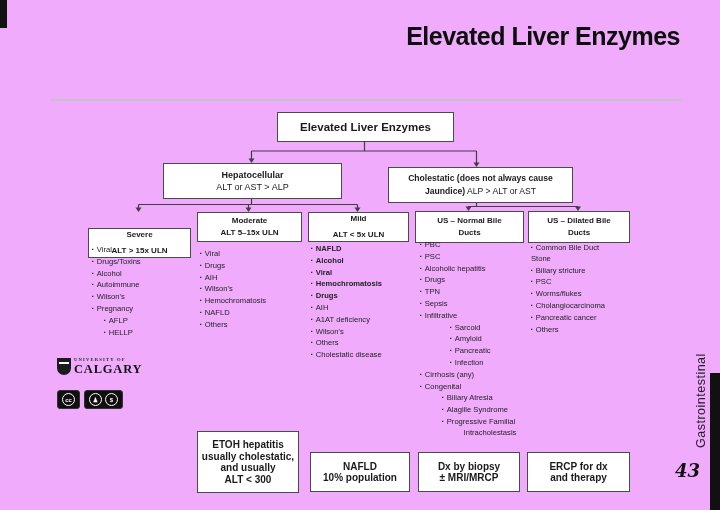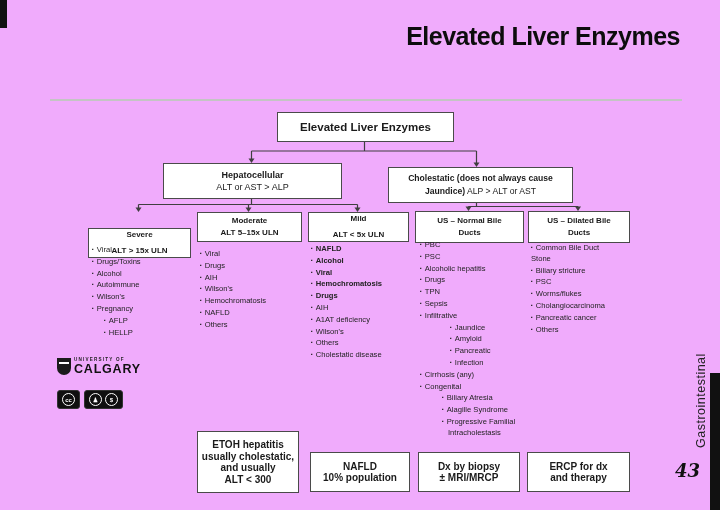--- a/index.html
+++ b/index.html
@@ -33,35 +33,35 @@
   .l3{left:311px;top:243px;width:100px;}
   .l4{left:420px;top:239px;width:112px;}
   .l5{left:531px;top:242px;width:102px;}
   .li{white-space:nowrap;}
   .li.b{font-weight:bold;}
   .li .bu{display:inline-block;font-size:5px;vertical-align:1px;margin-right:3px;}
   .lvl0{padding-left:0;}
   .lvl1{padding-left:12px;}
   .lvl2{padding-left:30px;}
   .lvl3{padding-left:22px;}
-  .lvl4{padding-left:28px;}
+  .lvl4{padding-left:28px;text-align:center;}
   
   .fnote{position:absolute;border:1.5px solid #4a4a4a;background:#fff;text-align:center;
          font-size:10px;font-weight:bold;line-height:11.5px;display:flex;flex-direction:column;justify-content:center;}
   .f1{left:92px;top:443px;width:99px;height:48px;}
   .f2{left:197px;top:431px;width:100px;height:60px;}
   .f3{left:310px;top:452px;width:98px;height:38px;}
   .f4{left:418px;top:452px;width:100px;height:38px;}
   .f5{left:527px;top:452px;width:101px;height:38px;}
   
   .logo{left:57px;top:358px;display:flex;align-items:center;}
   .crest{width:14px;height:17px;background:#1b1b1b;border-radius:0 0 7px 7px;margin-right:3px;
          position:relative;}
   .crest:after{content:"";position:absolute;left:2px;top:4px;width:10px;height:2px;background:#fff;}
-  .logo-text{line-height:1;}
+  .logo-text{line-height:1;font-family:Liberation Serif, serif;}
   .logo-line1{font-size:4.6px;font-weight:bold;letter-spacing:1.2px;color:#222;}
   .logo-line2{font-size:12.5px;font-weight:bold;letter-spacing:0.8px;color:#111;}
   .cc{left:57px;top:390px;display:flex;gap:4px;}
   .cc .badge{background:#0f0f0f;border:1px solid #333;border-radius:3px;height:17px;
              display:flex;align-items:center;justify-content:center;gap:3px;padding:0 4px;}
   .cc .circ{width:11px;height:11px;border:1px solid #fff;border-radius:50%;color:#fff;
             font-size:6px;font-weight:bold;display:flex;align-items:center;justify-content:center;line-height:1;}
   
   .side-label{right:12px;top:340px;height:122px;writing-mode:vertical-rl;transform:rotate(180deg);
               font-size:12.5px;color:#222;letter-spacing:0.5px;text-align:center;}
@@ -160,21 +160,21 @@
       <div class="li lvl0"><span class="bu">▪</span><span>Cholestatic disease</span></div>
     </div>
   <div class="list l4">
       <div class="li lvl0"><span class="bu">▪</span><span>PBC</span></div>
       <div class="li lvl0"><span class="bu">▪</span><span>PSC</span></div>
       <div class="li lvl0"><span class="bu">▪</span><span>Alcoholic hepatitis</span></div>
       <div class="li lvl0"><span class="bu">▪</span><span>Drugs</span></div>
       <div class="li lvl0"><span class="bu">▪</span><span>TPN</span></div>
       <div class="li lvl0"><span class="bu">▪</span><span>Sepsis</span></div>
       <div class="li lvl0"><span class="bu">▪</span><span>Infiltrative</span></div>
-      <div class="li lvl2"><span class="bu">▪</span><span>Jaundice</span></div>
+      <div class="li lvl2"><span class="bu">▪</span><span>Sarcoid</span></div>
       <div class="li lvl2"><span class="bu">▪</span><span>Amyloid</span></div>
       <div class="li lvl2"><span class="bu">▪</span><span>Pancreatic</span></div>
       <div class="li lvl2"><span class="bu">▪</span><span>Infection</span></div>
       <div class="li lvl0"><span class="bu">▪</span><span>Cirrhosis (any)</span></div>
       <div class="li lvl0"><span class="bu">▪</span><span>Congenital</span></div>
       <div class="li lvl3"><span class="bu">▪</span><span>Biliary Atresia</span></div>
       <div class="li lvl3"><span class="bu">▪</span><span>Alagille Syndrome</span></div>
       <div class="li lvl3"><span class="bu">▪</span><span>Progressive Familial</span></div>
       <div class="li lvl4"><span>Intracholestasis</span></div>
     </div>

